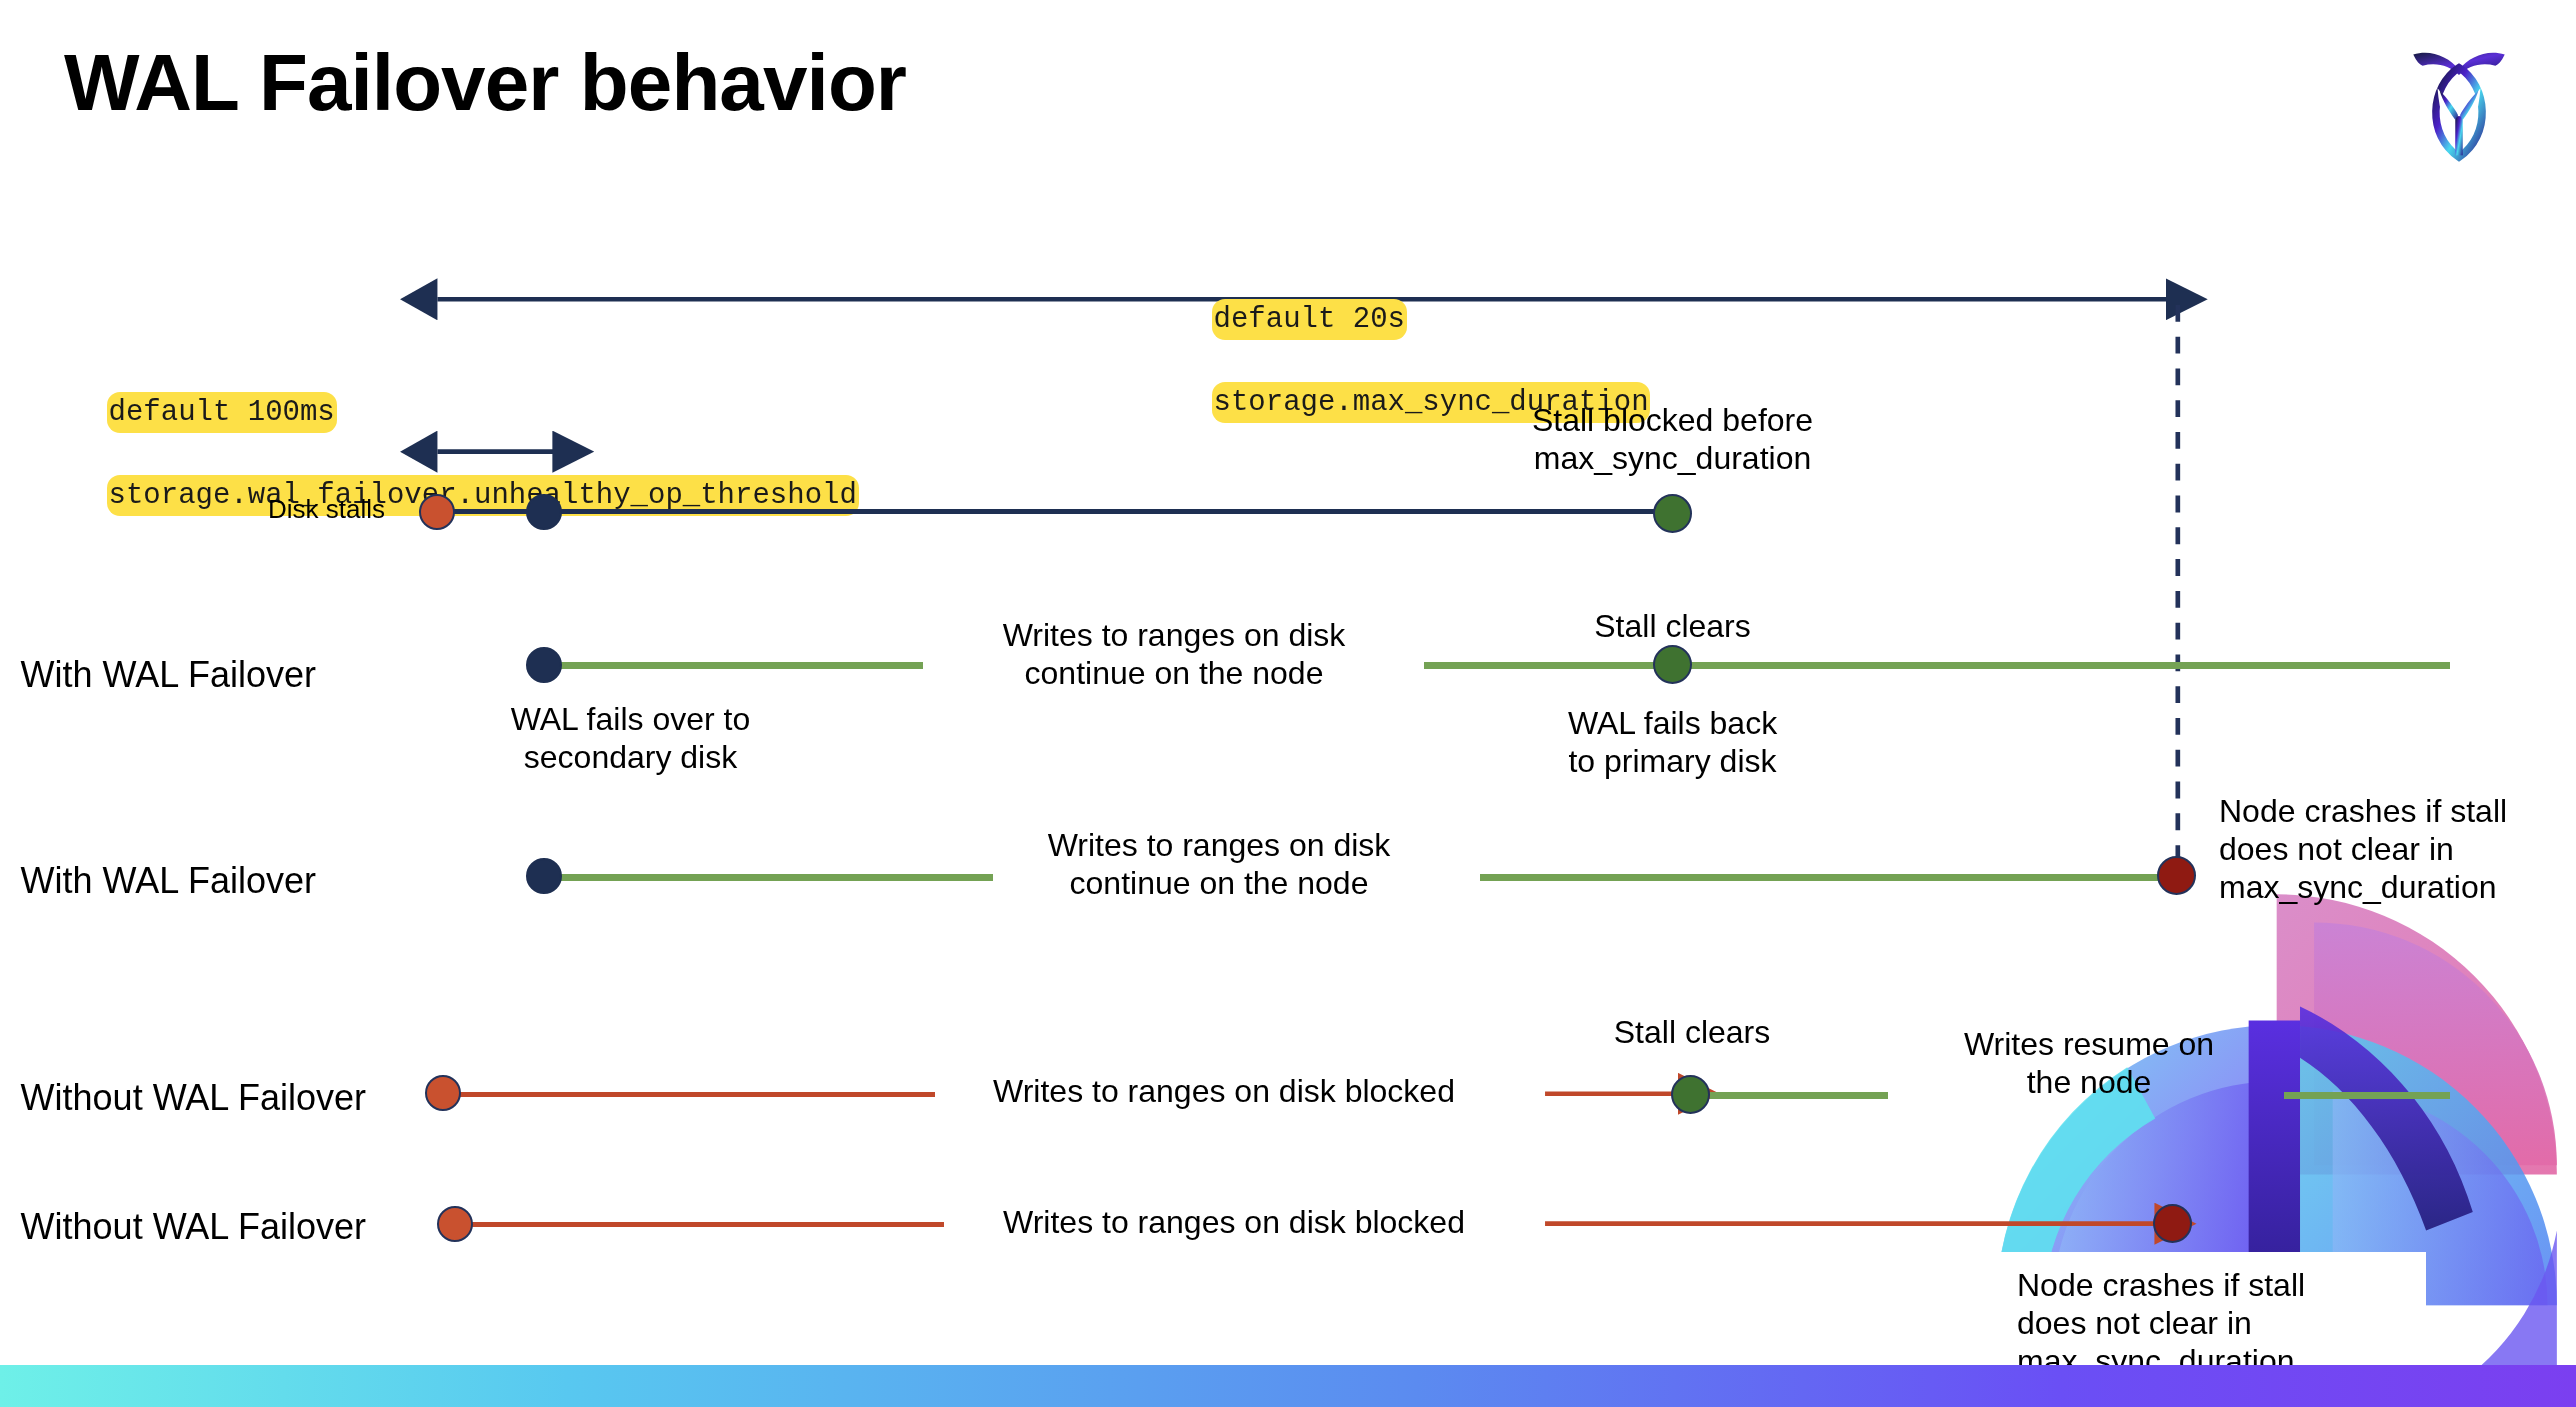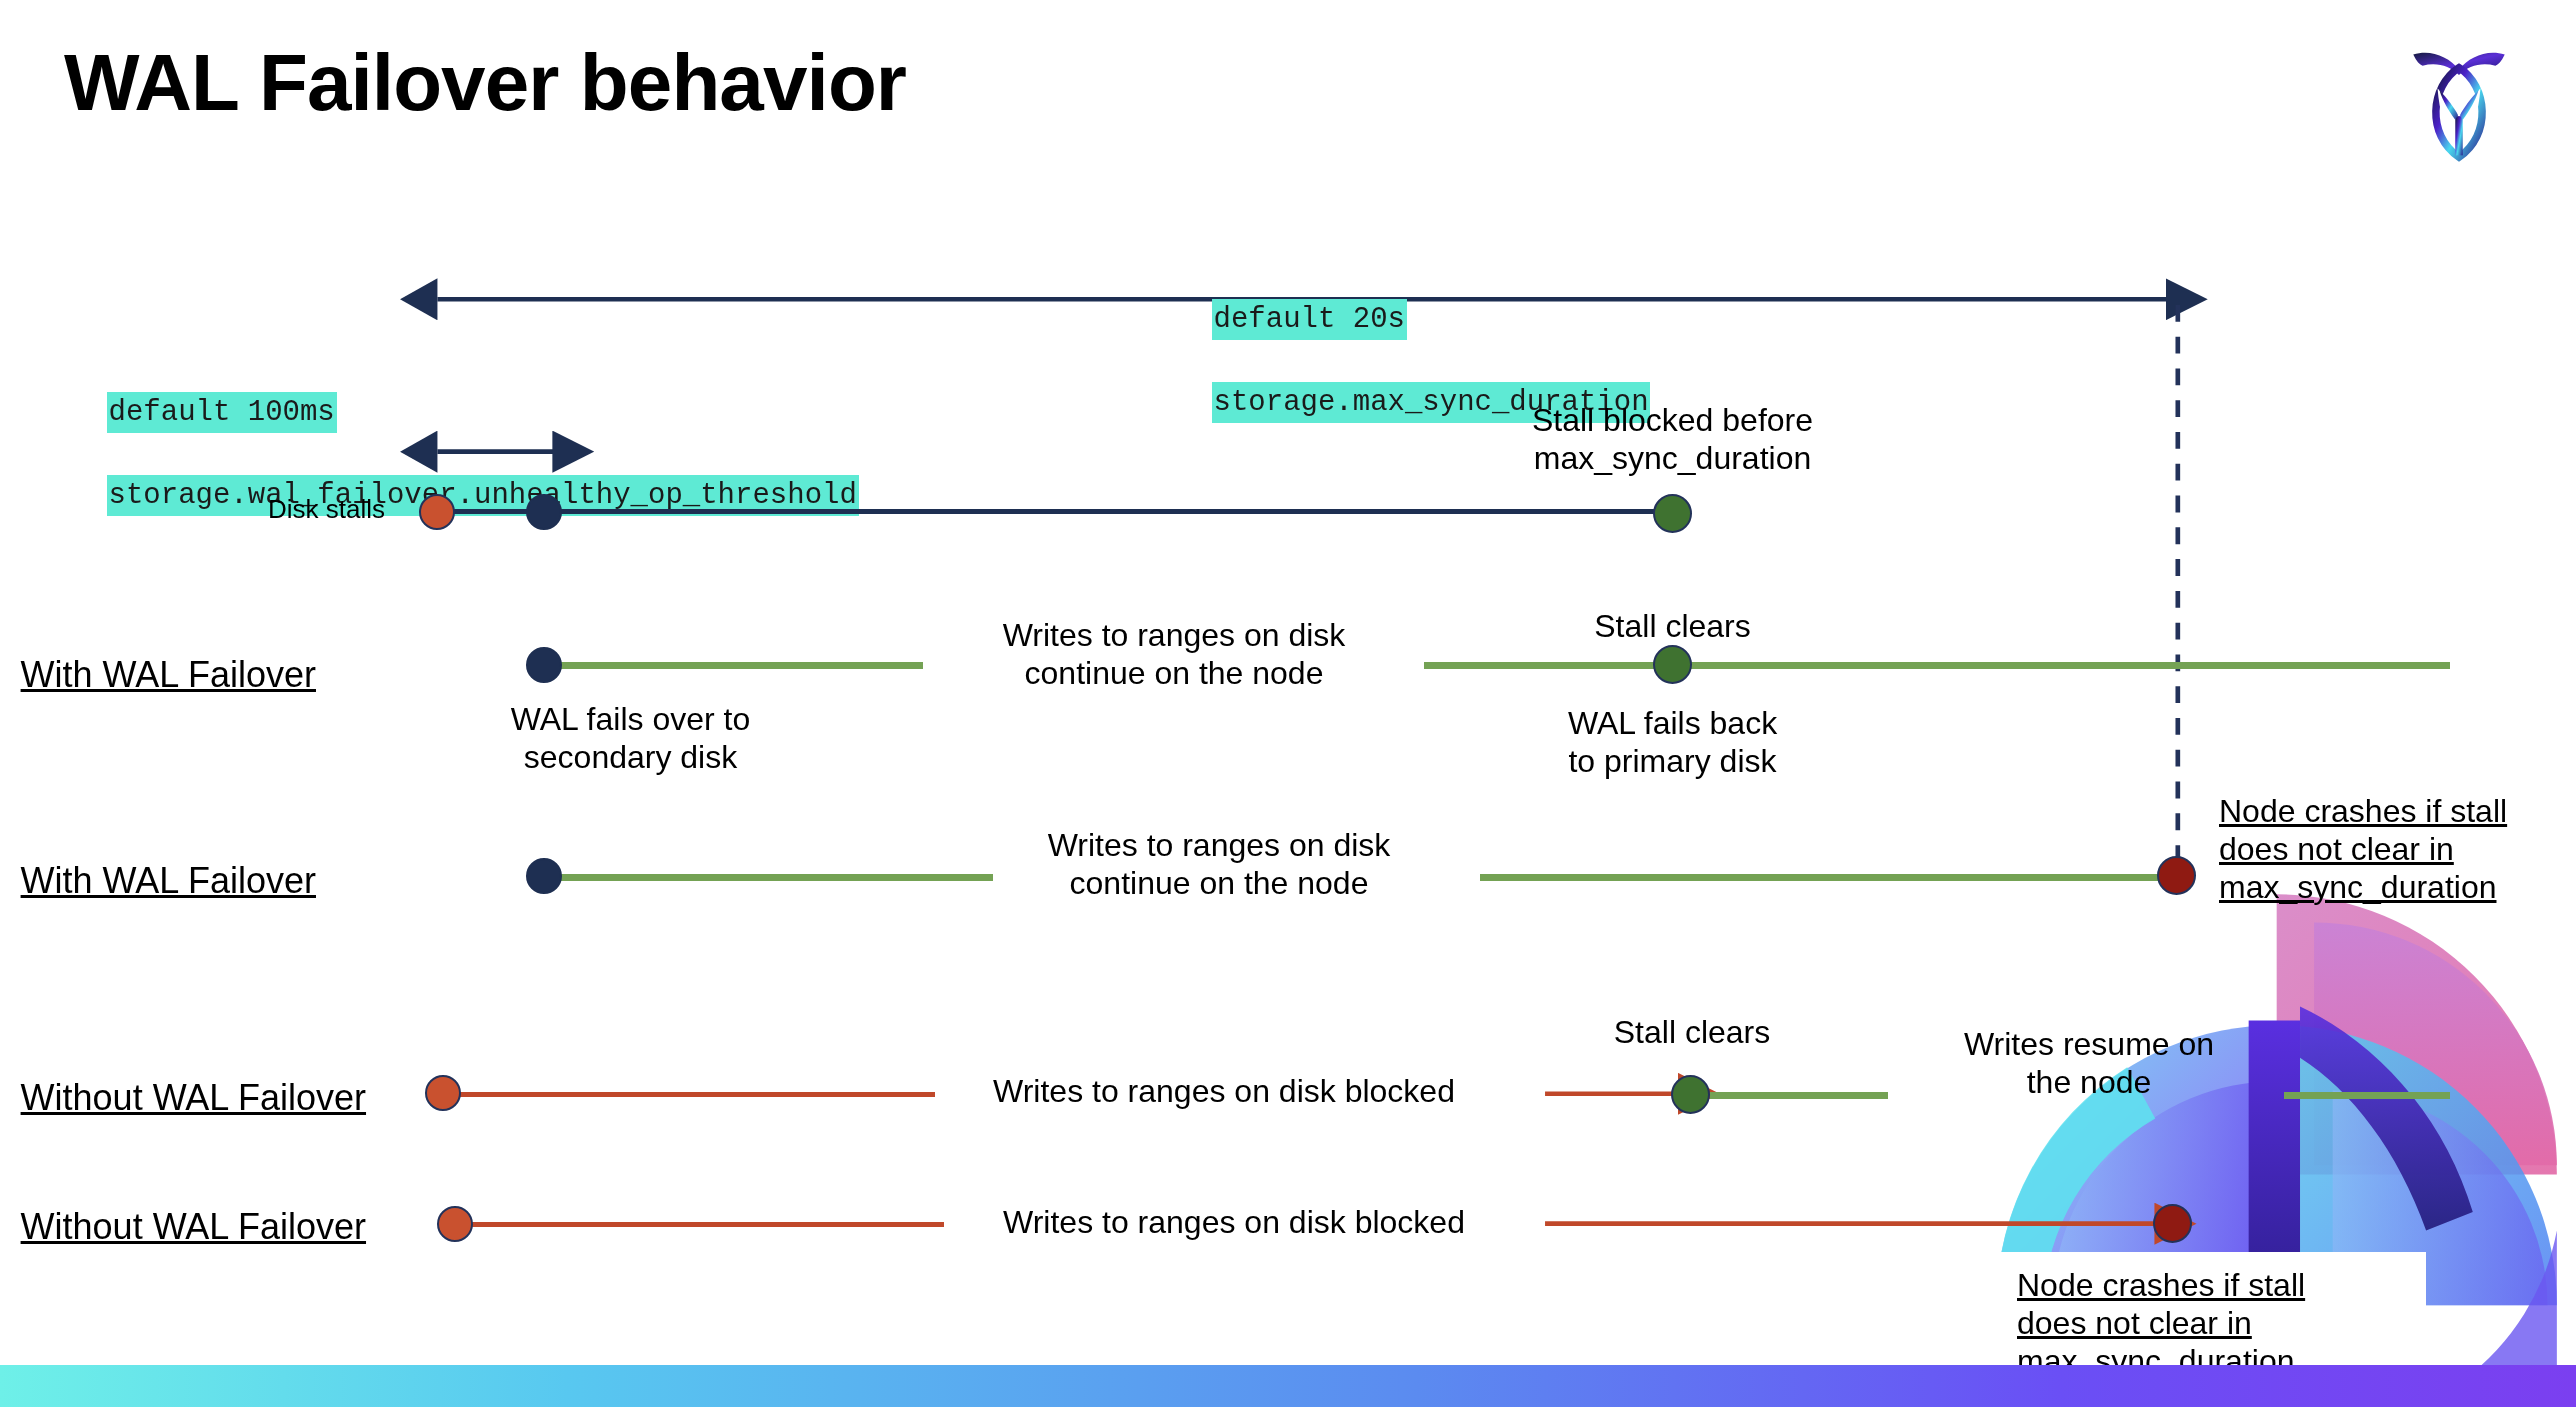--- a/index.html
+++ b/index.html
@@ -29,31 +29,31 @@
 
   
   .bottombar{
     position:absolute;left:0;bottom:0;width:2576px;height:43px;
     background:linear-gradient(90deg,#6ef0e8 0%,#58c8f0 22%,#5b8bf0 55%,#6a4ff5 80%,#7b3ff0 100%);
   }
 
   
   .tx{position:absolute;color:#000000;font-size:32px;line-height:1.18;white-space:pre-line;}
   .tx.c{text-align:center;}
-  .tx.l{text-align:left;text-decoration:underline;}
+  .tx.l{text-align:left;}
   .tx.r{text-align:right;}
 
   
   .code{
     position:absolute;
     font-family:"Liberation Mono", monospace;
     font-size:29px;line-height:1.42;color:#1a1a1a;
     white-space:pre;
   }
-  .code span{background:#5eead4;display:inline-block;padding:0 1.9px;}
+  .code span{background:#fde047;display:inline-block;padding:0 1.9px;border-radius:13px;}
 
   
   .line{position:absolute;height:5.6px;border-radius:0;}
   .line.navy{background:#1e2f52;height:4.7px;}
   .line.green{background:#74a254;height:6.5px;}
   .line.orange{background:#c0482a;height:4.7px;}
 
   .dot{position:absolute;border-radius:50%;box-sizing:border-box;border:2.8px solid #23325a;}
   .dot.navy{background:#1e2f52;border-color:#1e2f52;}
   .dot.orange{background:#c9512f;}

